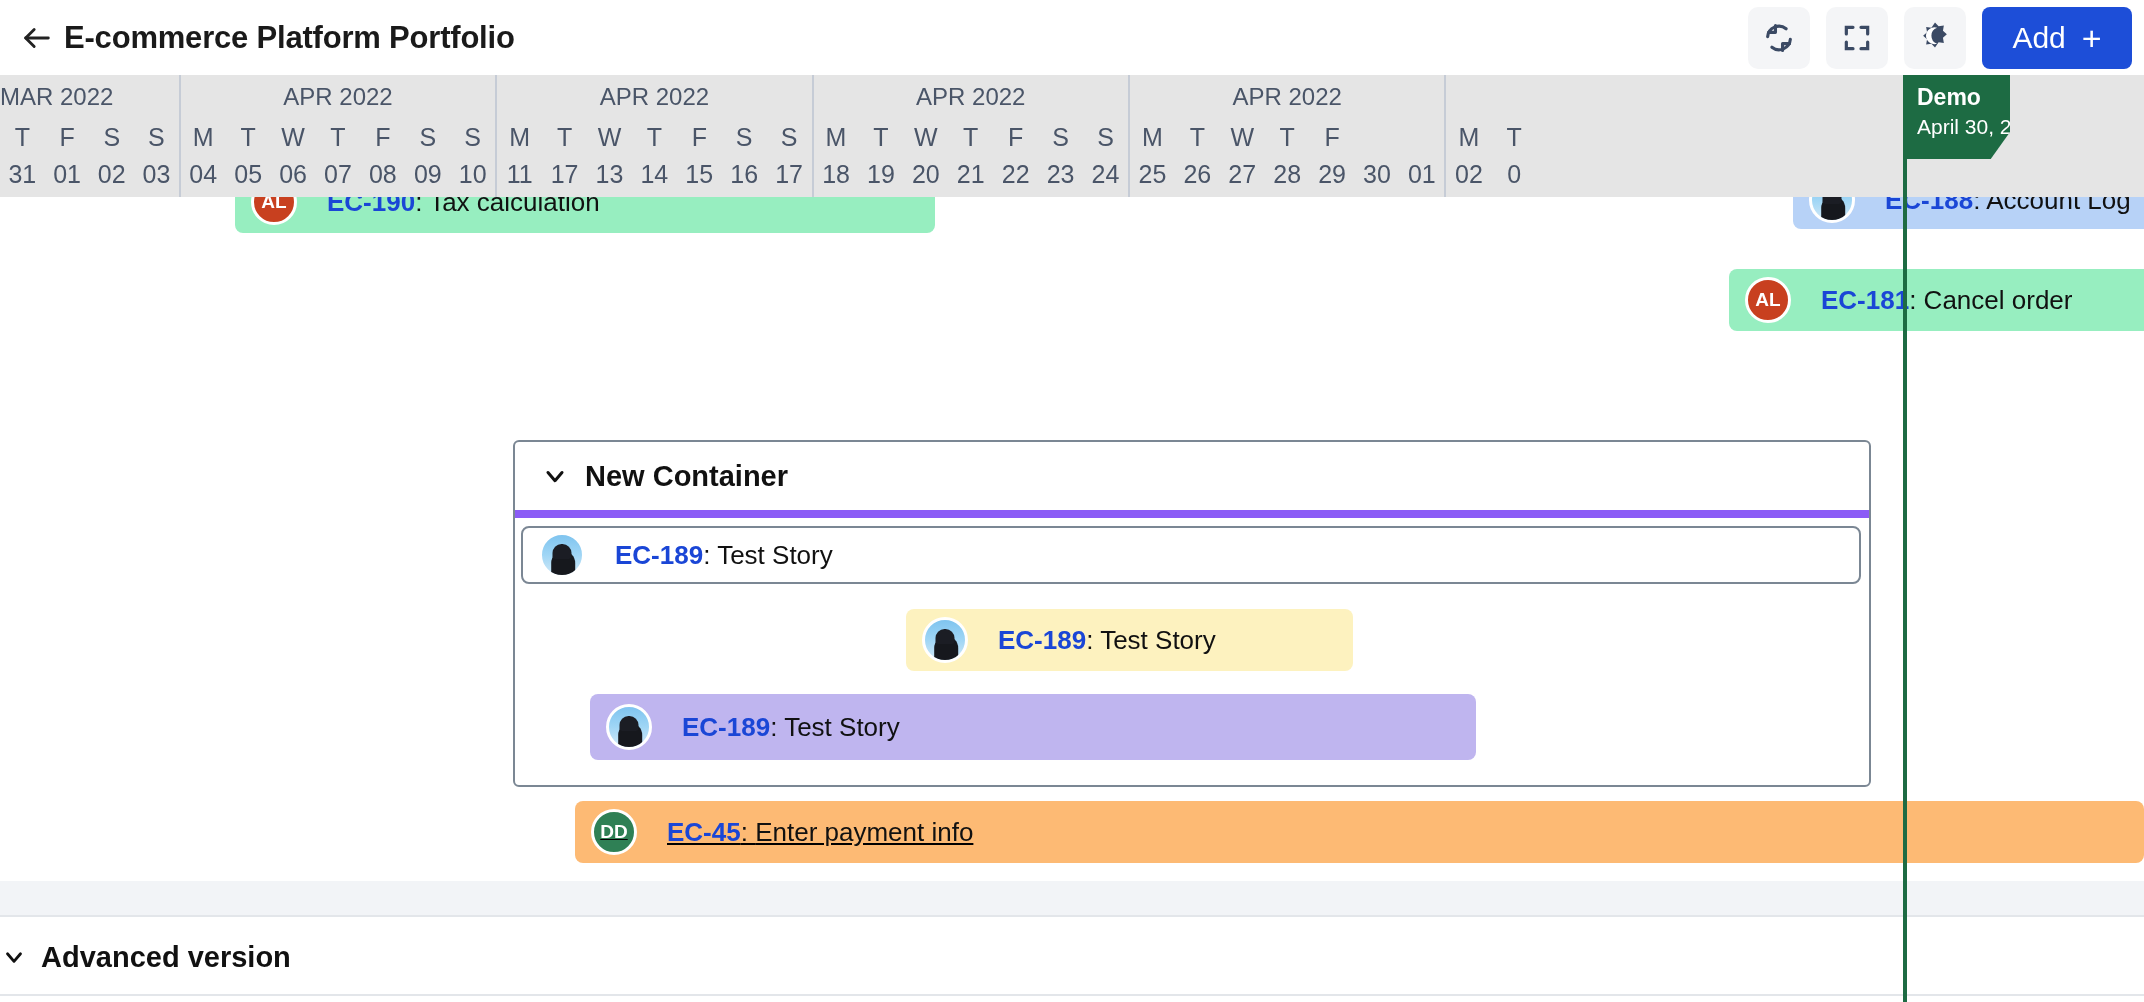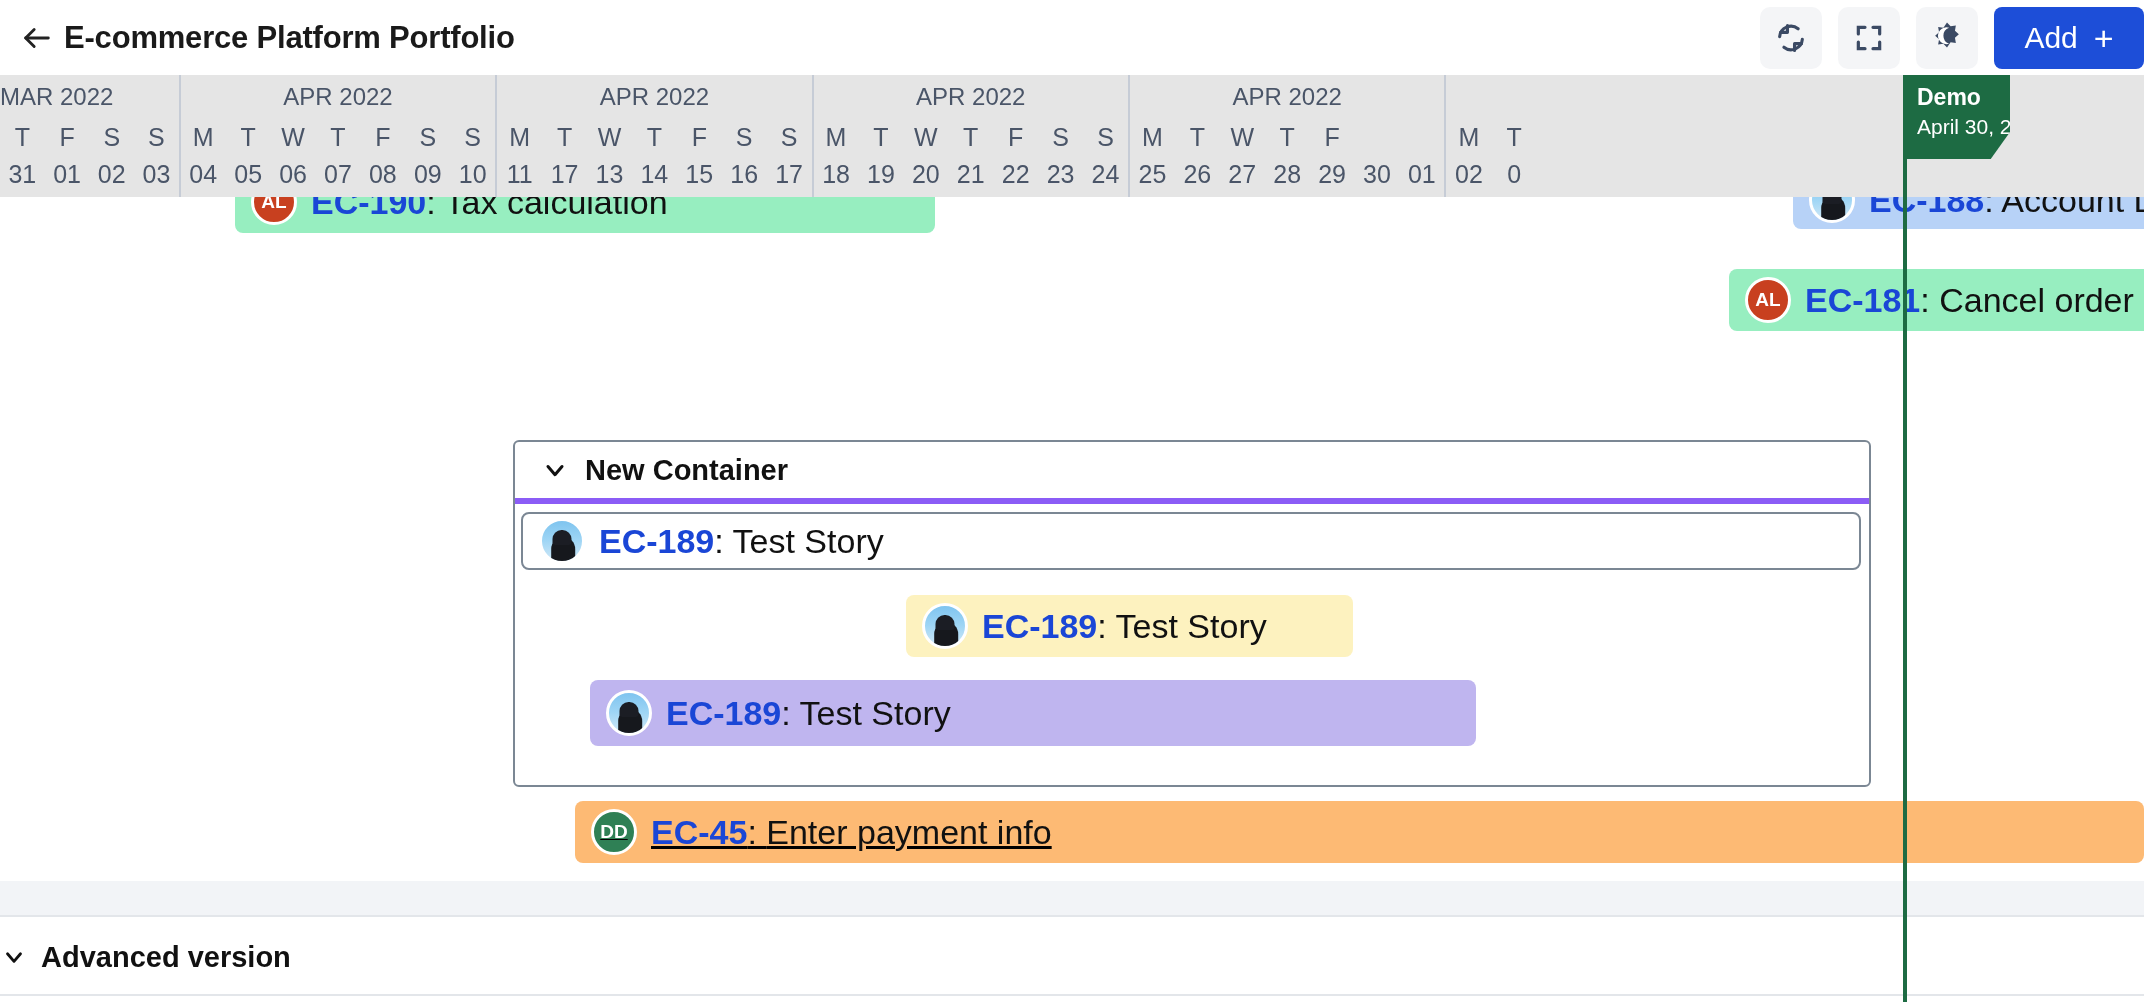--- a/index.html
+++ b/index.html
@@ -22,21 +22,21 @@
     display: flex; align-items: center; justify-content: center;
     border-radius: 6px; cursor: pointer; background: transparent;
   }
   .page-title {
     margin-left: 4px;
     font-size: 31px; font-weight: bold; color: #1a1a1a;
     letter-spacing: -0.2px; white-space: nowrap;
   }
   .topbar-right {
     margin-left: auto; display: flex; align-items: center;
-    gap: 16px; padding-right: 0px;
+    gap: 16px; padding-right: 12px;
   }
   .icon-btn {
     width: 62px; height: 62px; border-radius: 10px;
     background: #f4f5f7;
     display: flex; align-items: center; justify-content: center;
     cursor: pointer;
   }
   .add-btn {
     height: 62px; min-width: 150px;
     background: #1d4ed8; color: #ffffff;
@@ -116,22 +116,22 @@
   .bar .avatar {
     flex: 0 0 auto;
     width: 46px; height: 46px; border-radius: 50%;
     border: 3px solid #ffffff;
     margin-left: 16px;
     display: flex; align-items: center; justify-content: center;
     font-size: 19px; font-weight: bold; color: #ffffff;
     overflow: hidden; position: relative;
   }
   .bar .label {
-    margin-left: 14px;
-    font-size: 34px; color: #111111;
+    margin-left: 30px;
+    font-size: 26px; color: #111111;
   }
   .bar .label .key { color: #1a46d6; font-weight: bold; }
 
   
   .photo-av { background: linear-gradient(#7fc4ef 0%, #9ed5f5 48%, #cfe8f7 100%); }
   .photo-av::before {
     content: ""; position: absolute;
     left: 50%; top: 40%; transform: translateX(-45%);
     width: 24px; height: 34px; border-radius: 12px 12px 4px 4px;
     background: #16181d;
@@ -144,24 +144,24 @@
   }
 
   
   .container-box {
     position: absolute;
     border: 2px solid #7b8794;
     border-radius: 6px;
     background: #ffffff;
   }
   .container-head {
-    height: 62px;
+    height: 76px;
     display: flex; align-items: center;
     padding-left: 26px;
-    border-bottom: 6px solid #8b5cf6;
+    border-bottom: 8px solid #8b5cf6;
     gap: 16px;
   }
   .container-head .ctitle {
     font-size: 29px; font-weight: bold; color: #111111;
   }
   .container-inner { position: relative; height: 230px; }
 
   .row-stripe {
     position: absolute; left: 0; width: 2144px; height: 34px;
     background: #f2f4f7;

